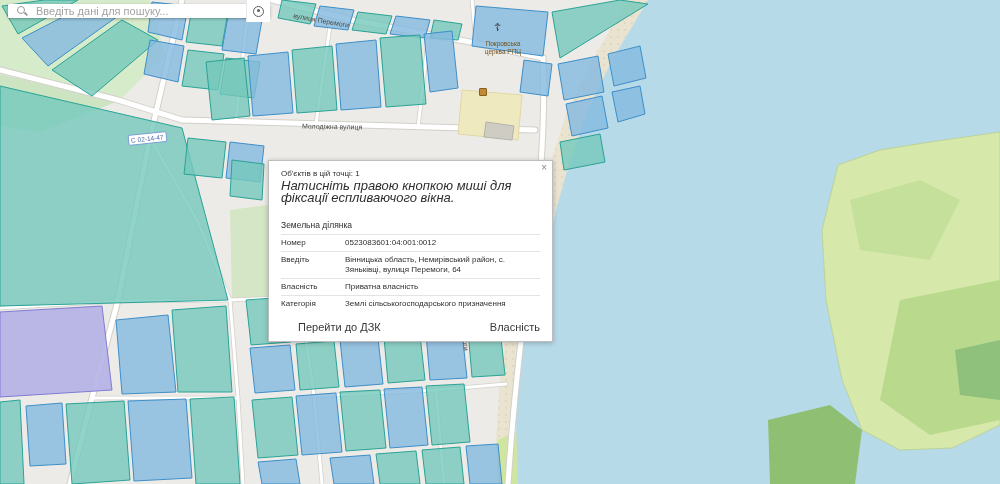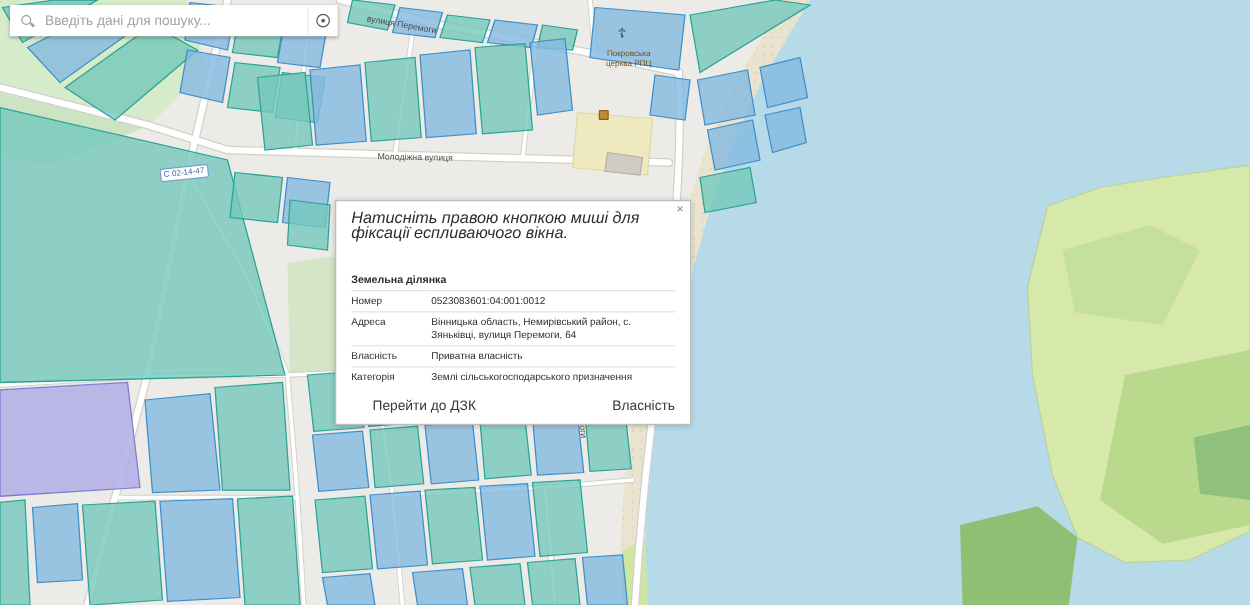--- a/index.html
+++ b/index.html
@@ -24,40 +24,40 @@
   .lbl-peremohy-s{left:463px;top:294px;transform:rotate(83deg);transform-origin:0 0;}
   .lbl-shield{left:128px;top:133px;transform:rotate(-6deg);background:#fff;border:1px solid #7b9fd4;
     border-radius:2px;color:#4968a8;font-size:6.5px;padding:0 2px;line-height:9px;}
   .lbl-church{left:478px;top:40px;width:50px;white-space:normal;text-align:center;
     color:#72531d;font-size:6.5px;line-height:8px;}
   .church-cross{position:absolute;left:494px;top:22px;font-size:11px;color:#3c3c3c;line-height:11px;}
   .poi-dot{position:absolute;left:479px;top:88px;width:6px;height:6px;background:#c08a36;
     border:1px solid #8a5f1e;border-radius:1px;}
 
   
-  #search-bar{position:absolute;left:8px;top:4px;width:262px;height:25px;background:#fff;
+  #search-bar{position:absolute;left:8px;top:4px;width:262px;height:14px;background:#fff;
     box-shadow:0 1px 3px rgba(0,0,0,.3);border-radius:1px;display:flex;align-items:center;}
   .mag{position:relative;width:12px;height:12px;margin-left:8px;flex:0 0 auto;}
   .mag::before{content:"";position:absolute;left:1px;top:1px;width:6px;height:6px;border:1.5px solid #9a9a9a;border-radius:50%;}
   .mag::after{content:"";position:absolute;left:8px;top:8px;width:4px;height:1.5px;background:#9a9a9a;transform:rotate(45deg);}
   #search-input{flex:1;border:none;outline:none;font-family:"Liberation Sans",sans-serif;
     font-size:11px;color:#444;padding:0 6px 0 8px;min-width:0;background:transparent;}
   #search-input::placeholder{color:#a3a3a3;}
   #locate-btn{flex:0 0 24px;height:22px;border:none;background:#fff;border-left:1px solid #e8e8e8;
     cursor:pointer;display:flex;align-items:center;justify-content:center;padding:0;}
   .locate{position:relative;width:11px;height:11px;border:1.5px solid #5c5c5c;border-radius:50%;box-sizing:border-box;}
   .locate::after{content:"";position:absolute;left:2.5px;top:2.5px;width:3px;height:3px;background:#5c5c5c;border-radius:50%;}
 
   
   #popup{position:absolute;left:268px;top:160px;width:285px;box-sizing:border-box;background:#fff;
     border:1px solid #bdbdbd;box-shadow:0 1px 5px rgba(0,0,0,.25);padding:7px 12px 8px 12px;color:#2e2e2e;}
   #popup .close{position:absolute;right:5px;top:2px;font-size:10px;color:#888;cursor:pointer;line-height:10px;}
   .pop-line{font-size:8px;line-height:12px;}
   .pop-hint{font-size:13px;line-height:12px;font-style:italic;}
-  .pop-title{font-size:8.5px;font-weight:bold;margin-top:26px;padding-bottom:4px;}
+  .pop-title{font-size:8.5px;font-weight:normal;margin-top:16px;padding-bottom:4px;}
   .pop-table{width:100%;border-collapse:collapse;}
   .pop-table td{font-size:8px;line-height:10px;padding:3px 0;border-top:1px solid #e4e4e4;vertical-align:top;}
   .pop-table td.k{font-weight:normal;width:58px;padding-right:6px;}
   .pop-footer{display:flex;justify-content:space-between;align-items:center;margin-top:9px;}
   .pop-footer span{font-size:11px;color:#383838;cursor:pointer;padding-left:17px;}
 </style>
 </head>
 <body>
 
 <div id="stage">
@@ -214,30 +214,31 @@
   <div id="search-bar">
     <span class="mag"></span>
     <input id="search-input" type="text" placeholder="Введіть дані для пошуку..." style="">
     <button id="locate-btn">
       <span class="locate"></span>
     </button>
   </div>
 
   <div id="popup">
     <span class="close">×</span>
+    <div class="pop-line">Об'єктів в цій точці: 1</div>
     <div class="pop-hint">Натисніть правою кнопкою миші для фіксації еспливаючого вікна.</div>
     <div class="pop-title">Земельна ділянка</div>
     <table class="pop-table">
       <tbody>
           <tr>
         <td class="k">Номер</td>
         <td>0523083601:04:001:0012</td>
       </tr>
       <tr>
-        <td class="k">Адреса</td>
+        <td class="k">Введіть</td>
         <td>Вінницька область, Немирівський район, с. Зяньківці, вулиця Перемоги, 64</td>
       </tr>
       <tr>
         <td class="k">Власність</td>
         <td>Приватна власність</td>
       </tr>
       <tr>
         <td class="k">Категорія</td>
         <td>Землі сільськогосподарського призначення</td>
       </tr>

